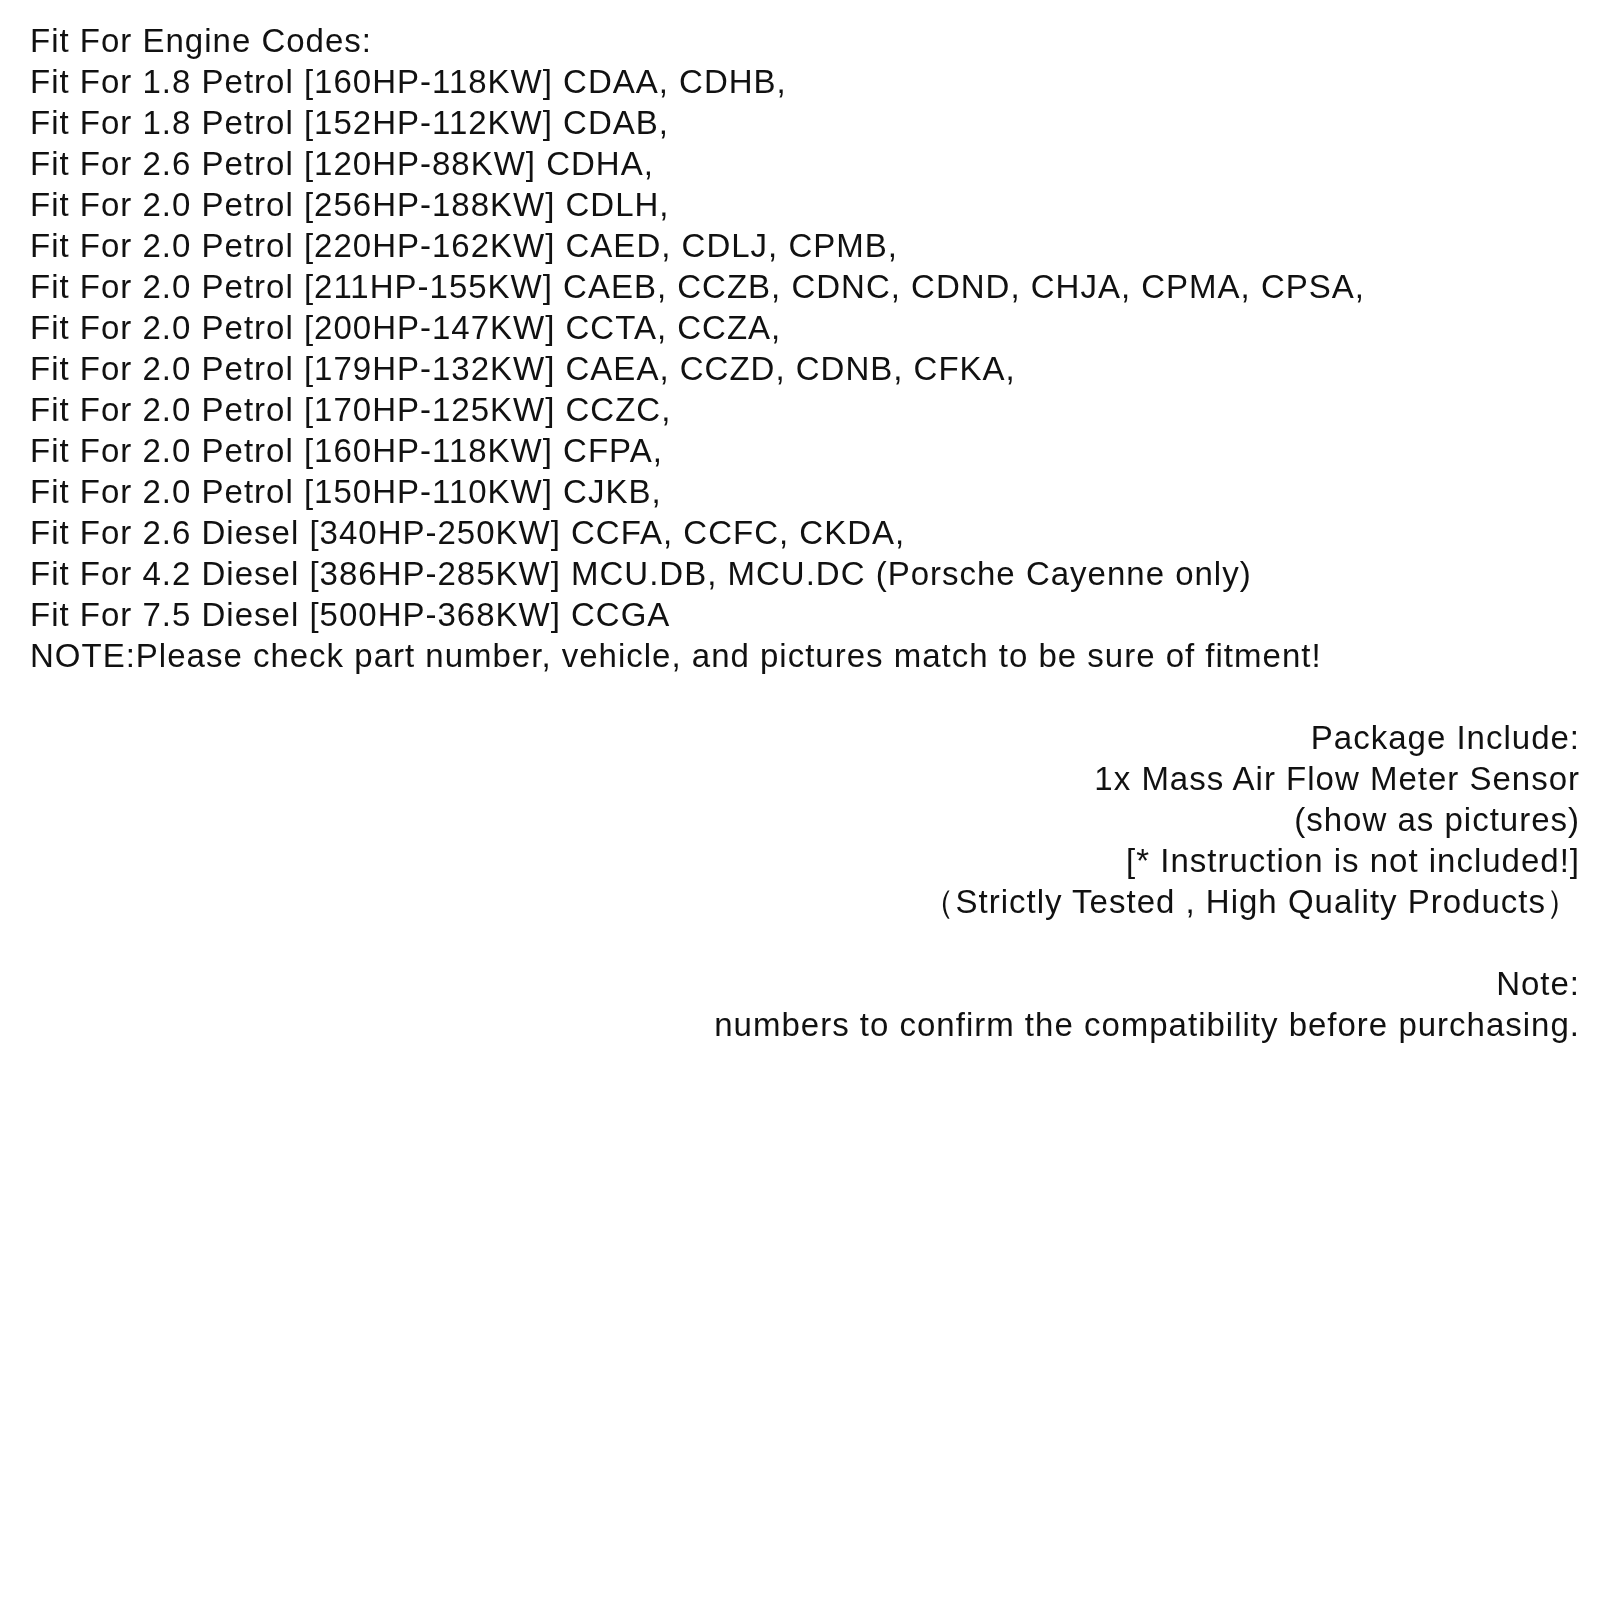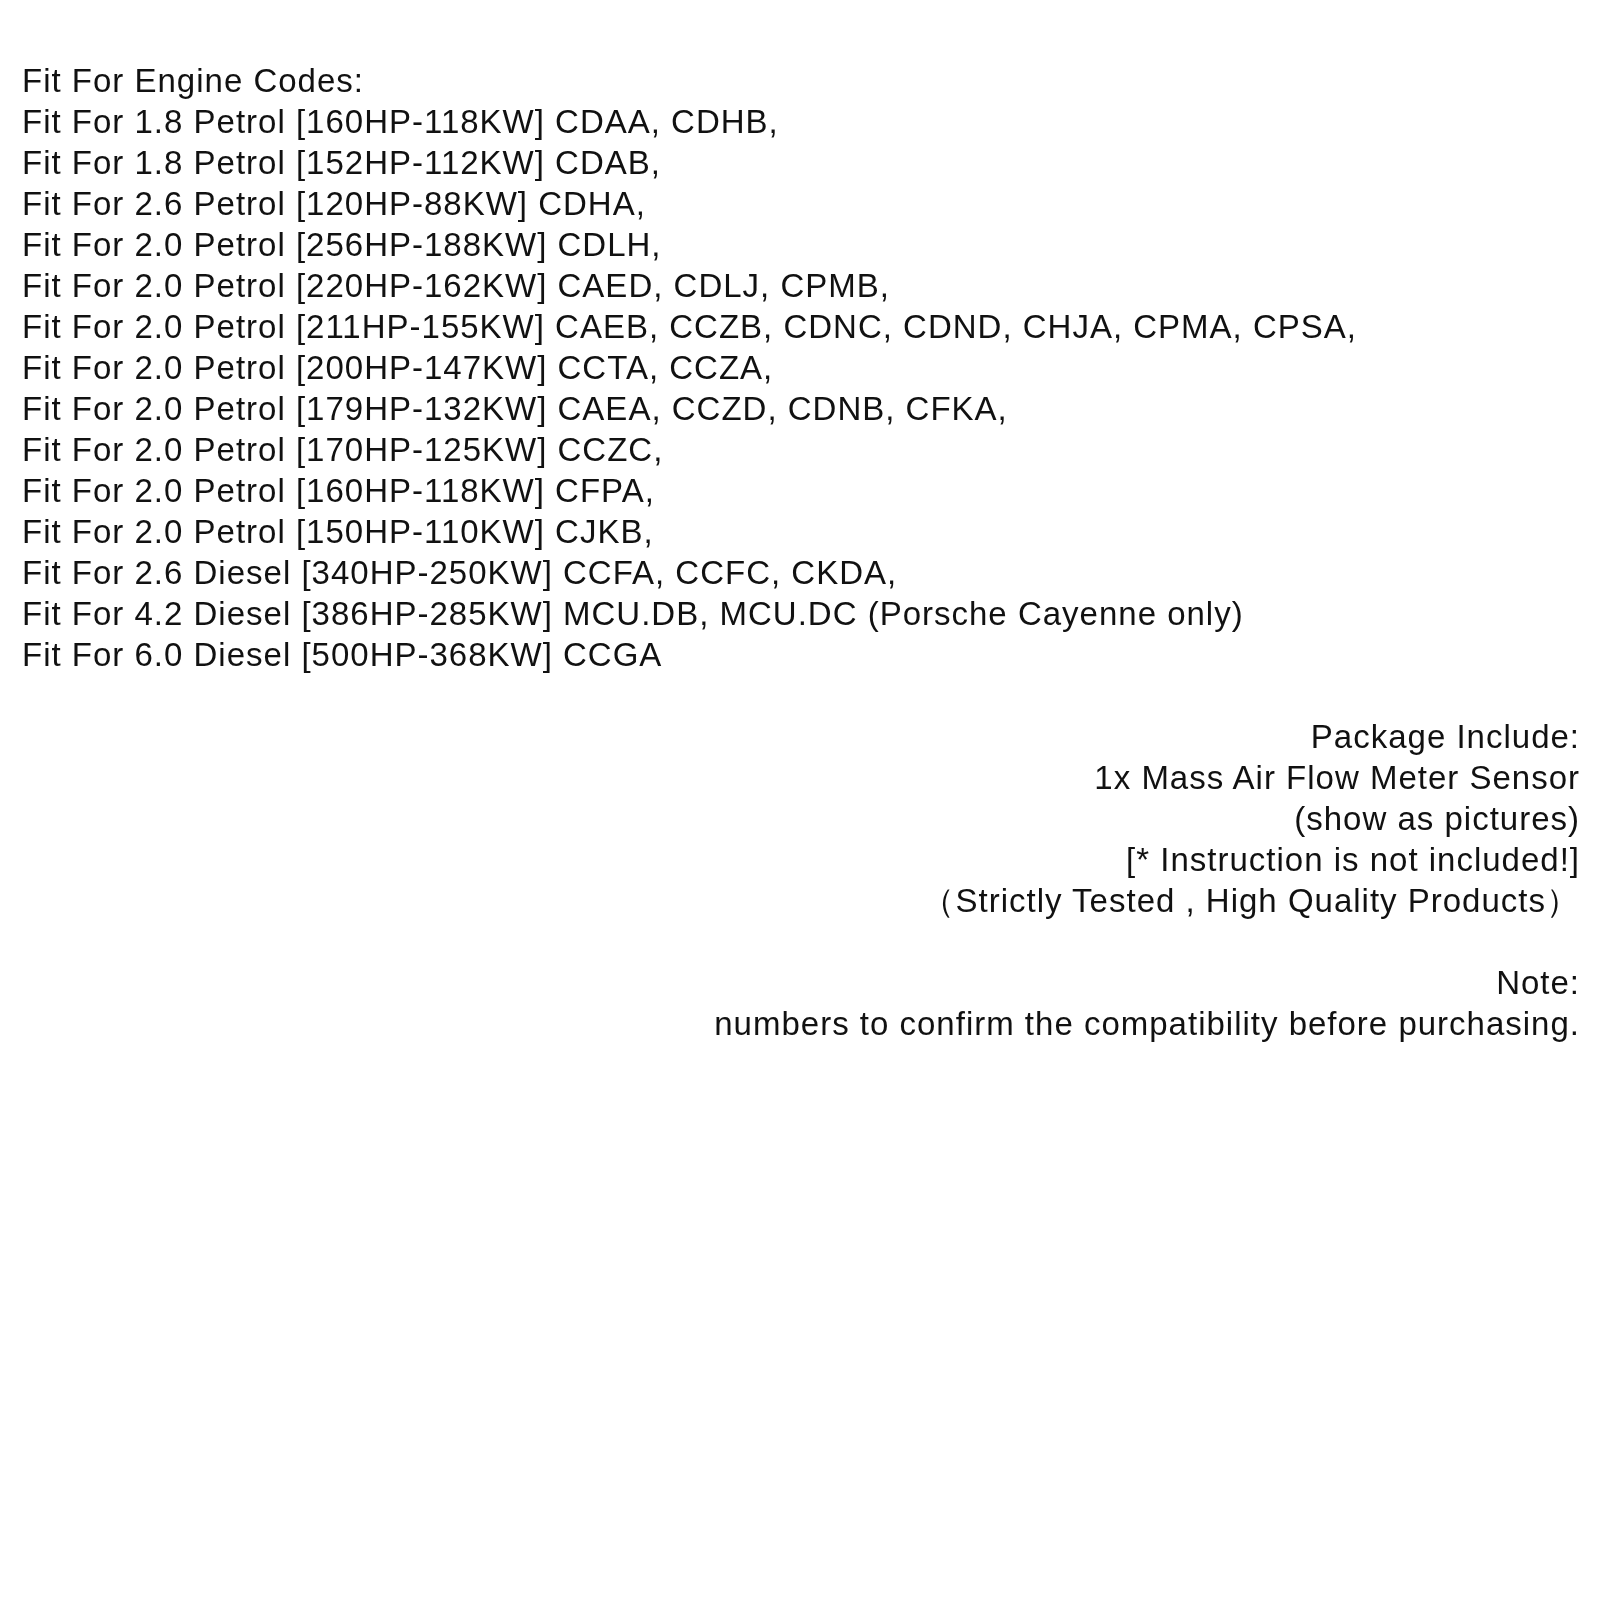--- a/index.html
+++ b/index.html
@@ -11,28 +11,27 @@
     position: relative;
     width: 1600px;
     height: 1600px;
     background: #ffffff;
     overflow: hidden;
     font-family: "Liberation Sans", sans-serif;
   }
   .text-column {
     position: absolute;
     top: 20px;
-    left: 22px;
+    left: 30px;
     right: 20px;
     color: #111111;
     font-size: 33px;
     line-height: 41px;
     letter-spacing: 1px;
     font-weight: 400;
-    margin-top: 40px;
   }
   .section { margin: 0; }
   .section + .section { margin-top: 41px; text-align: right; } 
   .line {
     white-space: pre;
     height: 41px;
   }
 </style>
 </head>
 <body>
@@ -48,21 +47,22 @@
       <div class="line">Fit For 2.0 Petrol [256HP-188KW] CDLH,</div>
       <div class="line">Fit For 2.0 Petrol [220HP-162KW] CAED, CDLJ, CPMB,</div>
       <div class="line">Fit For 2.0 Petrol [211HP-155KW] CAEB, CCZB, CDNC, CDND, CHJA, CPMA, CPSA,</div>
       <div class="line">Fit For 2.0 Petrol [200HP-147KW] CCTA, CCZA,</div>
       <div class="line">Fit For 2.0 Petrol [179HP-132KW] CAEA, CCZD, CDNB, CFKA,</div>
       <div class="line">Fit For 2.0 Petrol [170HP-125KW] CCZC,</div>
       <div class="line">Fit For 2.0 Petrol [160HP-118KW] CFPA,</div>
       <div class="line">Fit For 2.0 Petrol [150HP-110KW] CJKB,</div>
       <div class="line">Fit For 2.6 Diesel [340HP-250KW] CCFA, CCFC, CKDA,</div>
       <div class="line">Fit For 4.2 Diesel [386HP-285KW] MCU.DB, MCU.DC (Porsche Cayenne only)</div>
-      <div class="line">Fit For 6.0 Diesel [500HP-368KW] CCGA</div>
+      <div class="line">Fit For 7.5 Diesel [500HP-368KW] CCGA</div>
+      <div class="line">NOTE:Please check part number, vehicle, and pictures match to be sure of fitment!</div>
     </div>
 
     <div class="section">
       <div class="line">Package Include:</div>
       <div class="line">1x Mass Air Flow Meter Sensor</div>
       <div class="line">(show as pictures)</div>
       <div class="line">[* Instruction is not included!]</div>
       <div class="line">（Strictly Tested , High Quality Products）</div>
     </div>
 

